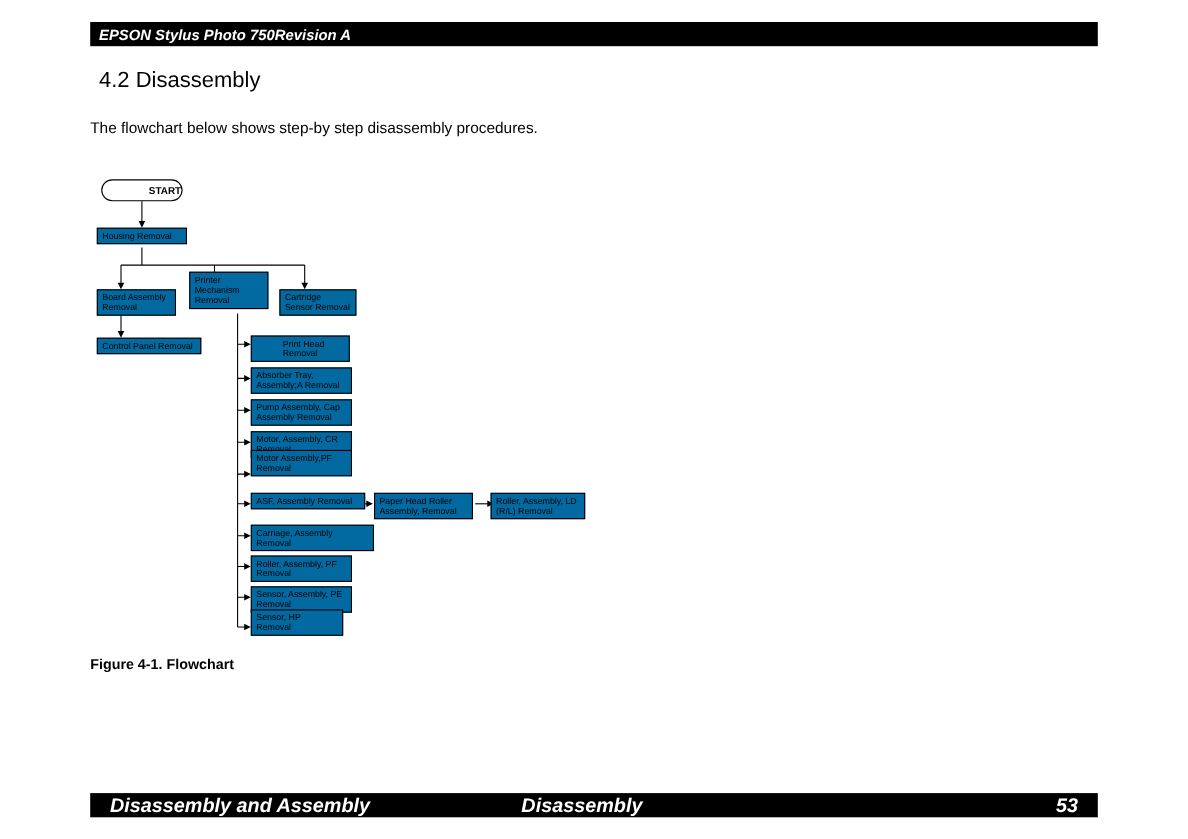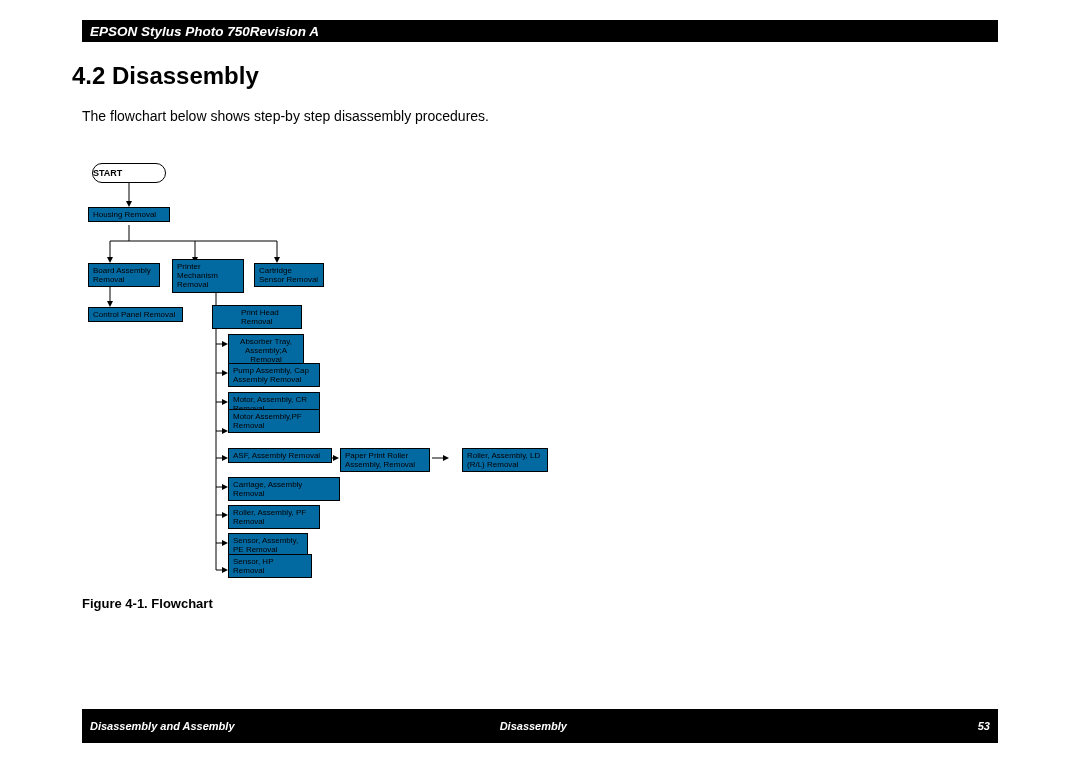--- a/index.html
+++ b/index.html
@@ -21,38 +21,38 @@
     font-weight: bold;
     font-size: 13.5px;
     display: flex;
     justify-content: flex-start;
     align-items: center;
     padding: 0 8px;
   }
   .footer-bar {
     position: absolute;
     bottom: 20px; left: 82px; right: 82px;
-    height: 34px;
+    height: 22px;
     background: #000000;
     color: #ffffff;
     font-style: italic;
     font-weight: bold;
-    font-size: 11px;
+    font-size: 18px;
     display: flex;
     align-items: center;
-    padding: 0 8px;
+    padding: 0 18px;
   }
   .footer-left { flex: 0 0 auto; }
   .footer-center { position: absolute; left: 50%; transform: translateX(-60%); }
   .footer-right { margin-left: auto; }
   .section-title {
     position: absolute;
-    top: 62px; left: 72px;
-    font-size: 24px;
-    font-weight: bold;
+    top: 62px; left: 90px;
+    font-size: 20px;
+    font-weight: normal;
   }
   .intro-text {
     position: absolute;
     top: 108px; left: 82px;
     font-size: 14px;
   }
   .figure-caption {
     position: absolute;
     top: 596px; left: 82px;
     font-size: 13px;
@@ -72,24 +72,25 @@
     border: 1px solid #000;
     background: #0369a1;
     padding: 2px 4px;
   }
   .flow .start {
     position: absolute;
     left: 10px; top: 8px;
     width: 74px; height: 20px;
     border: 1px solid #000;
     border-radius: 10px / 10px;
-    text-align: left;
+    text-align: center;
     font-weight: bold;
     font-size: 9px;
     line-height: 18px;
+    padding-left: 42px;
   }
   .flow svg {
     position: absolute;
     top: 0; left: 0;
     width: 500px; height: 430px;
   }
   .arrow-head { fill: #000; }
 </style>
 </head>
 <body>
@@ -154,38 +155,38 @@
     <polygon class="arrow-head" points="257,303 251,300 251,306"></polygon>
     <line x1="350" y1="303" x2="363" y2="303" stroke="#000" stroke-width="1"></line>
     <polygon class="arrow-head" points="367,303 361,300 361,306"></polygon>
   </svg>
 
   <div class="start">START</div>
 
   <div class="box" style="left:6px; top:52px; width:82px;">Housing Removal</div>
 
   <div class="box" style="left:6px; top:108px; width:72px;">Board Assembly Removal</div>
-  <div class="box" style="left:90px; top:104px; width:72px;">Printer Mechanism Removal</div>
+  <div class="box" style="left:90px; top:92px; width:72px;">Printer Mechanism Removal</div>
   <div class="box" style="left:172px; top:108px; width:70px;">Cartridge Sensor Removal</div>
 
   <div class="box" style="left:6px; top:152px; width:95px;">Control Panel Removal</div>
 
-  <div class="box" style="left:130px; top:150px; width:90px;padding-left:28px;">Print Head Removal</div>
-  <div class="box" style="left:146px; top:179px; width:76px;text-align:center;">Absorber Tray, Assembly;A Removal</div>
+  <div class="box" style="left:146px; top:150px; width:90px;padding-left:28px;">Print Head Removal</div>
+  <div class="box" style="left:146px; top:179px; width:92px;">Absorber Tray, Assembly;A Removal</div>
   <div class="box" style="left:146px; top:208px; width:92px;">Pump Assembly, Cap Assembly Removal</div>
   <div class="box" style="left:146px; top:237px; width:92px;">Motor, Assembly, CR Removal</div>
   <div class="box" style="left:146px; top:254px; width:92px;">Motor Assembly,PF Removal</div>
   <div class="box" style="left:146px; top:293px; width:104px;">ASF, Assembly Removal</div>
   <div class="box" style="left:146px; top:322px; width:112px;">Carriage, Assembly Removal</div>
   <div class="box" style="left:146px; top:350px; width:92px;">Roller, Assembly, PF Removal</div>
-  <div class="box" style="left:146px; top:378px; width:80px;">Sensor, Assembly, PE Removal</div>
+  <div class="box" style="left:146px; top:378px; width:92px;">Sensor, Assembly, PE Removal</div>
   <div class="box" style="left:146px; top:399px; width:84px;">Sensor, HP Removal</div>
 
-  <div class="box" style="left:258px; top:293px; width:90px;">Paper Print Roller Assembly, Removal</div>
-  <div class="box" style="left:380px; top:293px; width:86px;">Roller, Assembly, LD (R/L) Removal</div>
+  <div class="box" style="left:258px; top:293px; width:90px;">Paper Head Roller Assembly, Removal</div>
+  <div class="box" style="left:364px; top:293px; width:86px;">Roller, Assembly, LD (R/L) Removal</div>
 
 </div>
 
 <div class="figure-caption">Figure 4-1.  Flowchart</div>
 
 <div class="footer-bar">
   <span class="footer-left">Disassembly and Assembly</span>
   <span class="footer-center">Disassembly</span>
   <span class="footer-right">53</span>
 </div>

